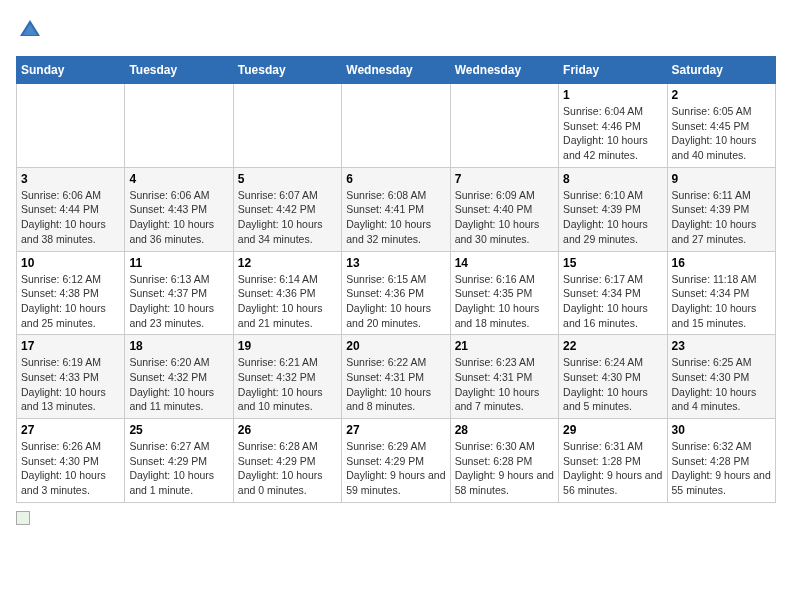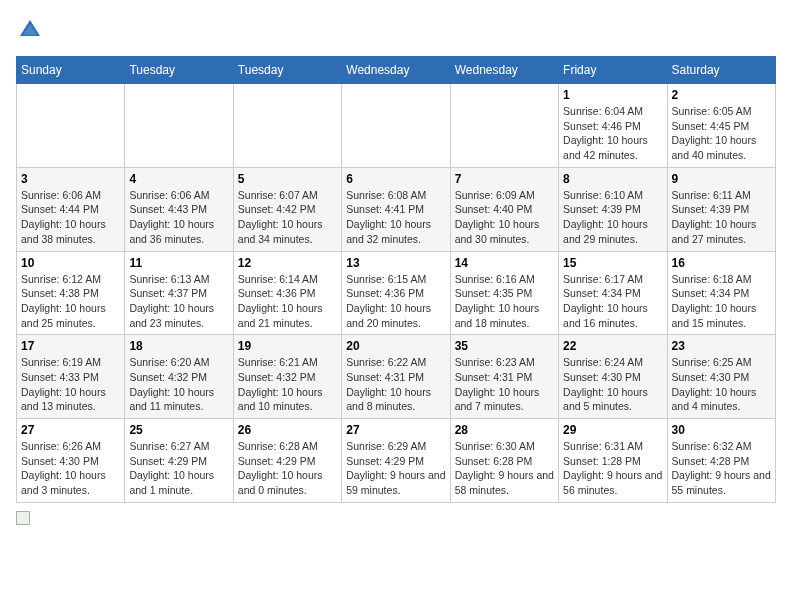--- a/index.html
+++ b/index.html
@@ -47,21 +47,21 @@
     .calendar {
       width: 100%;
       border-collapse: collapse;
       font-size: 11px;
     }
     .calendar thead th {
       background: #2e6db4;
       color: #fff;
       padding: 6px 4px;
       text-align: left;
-      font-weight: normal;
+      font-weight: bold;
       font-size: 12px;
       border: 1px solid #2e6db4;
     }
     .calendar tbody td {
       border: 1px solid #ccc;
       vertical-align: top;
       padding: 4px;
       width: 107px;
       min-height: 80px;
       background: #fff;
@@ -242,21 +242,21 @@
         </td>
         <td>
           <span class="day-number">15</span>
           <div class="day-info">Sunrise: 6:17 AM
 Sunset: 4:34 PM
 Daylight: 10 hours
 and 16 minutes.</div>
         </td>
         <td>
           <span class="day-number">16</span>
-          <div class="day-info">Sunrise: 6:18 AM
+          <div class="day-info">Sunrise: 11:18 AM
 Sunset: 4:34 PM
 Daylight: 10 hours
 and 15 minutes.</div>
         </td>
       </tr>
       <tr>
         <td>
           <span class="day-number">17</span>
           <div class="day-info">Sunrise: 6:19 AM
 Sunset: 4:33 PM
@@ -278,21 +278,21 @@
 and 10 minutes.</div>
         </td>
         <td>
           <span class="day-number">20</span>
           <div class="day-info">Sunrise: 6:22 AM
 Sunset: 4:31 PM
 Daylight: 10 hours
 and 8 minutes.</div>
         </td>
         <td>
-          <span class="day-number">35</span>
+          <span class="day-number">21</span>
           <div class="day-info">Sunrise: 6:23 AM
 Sunset: 4:31 PM
 Daylight: 10 hours
 and 7 minutes.</div>
         </td>
         <td>
           <span class="day-number">22</span>
           <div class="day-info">Sunrise: 6:24 AM
 Sunset: 4:30 PM
 Daylight: 10 hours

